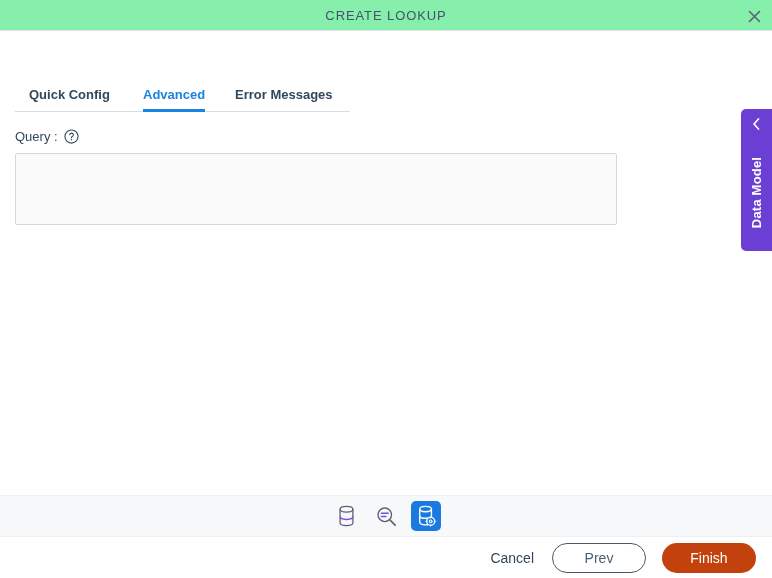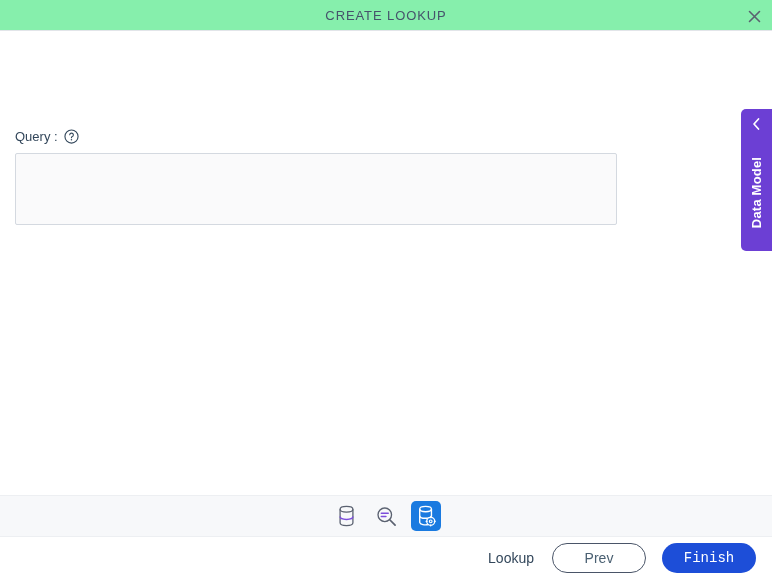--- a/index.html
+++ b/index.html
@@ -242,42 +242,47 @@
     color: #4a6072;
     font-size: 14px;
     cursor: pointer;
     font-family: "Liberation Sans", sans-serif;
   }
   .btn-primary {
     width: 94px;
     height: 30px;
     border: none;
     border-radius: 16px;
-    background: #1d4ed8;
+    background: #c2410c;
     color: #ffffff;
     font-size: 14px;
     cursor: pointer;
-    font-family: Liberation Mono, monospace;
+    font-family: Liberation Sans, sans-serif;
   }
 </style>
 </head>
 <body>
 
 <div class="titlebar">
   <div class="titlebar-text">CREATE LOOKUP</div>
   <div class="titlebar-close">
     <svg width="15" height="15" viewBox="0 0 15 15">
       <path d="M2.5 2.5 L12.5 12.5 M12.5 2.5 L2.5 12.5" stroke="#5a6170" stroke-width="1.6" fill="none" stroke-linecap="round"></path>
     </svg>
   </div>
 </div>
 
 <div class="page">
 
 
+  <div class="tabs">
+    <div class="tab tab-0">Quick Config</div>
+    <div class="tab tab-1 active">Advanced</div>
+    <div class="tab tab-2">Error Messages</div>
+  </div>
 
   <div class="field-label-row">
     <span class="field-label">Query :</span>
     <svg class="help-icon" viewBox="0 0 16 16">
       <circle cx="8" cy="8" r="7" fill="none" stroke="#33475b" stroke-width="1.2"></circle>
       <path d="M6.1 6.1 a1.95 1.95 0 1 1 2.4 2.1 c-0.45 0.2 -0.55 0.55 -0.55 1.05" fill="none" stroke="#33475b" stroke-width="1.2" stroke-linecap="round"></path>
       <circle cx="7.95" cy="11.5" r="0.8" fill="#33475b"></circle>
     </svg>
   </div>
 
@@ -326,18 +331,18 @@
           <path d="M14.6 21.6 V23.0"></path>
           <path d="M9.4 17.8 H10.8"></path>
           <path d="M18.4 17.8 H19.8"></path>
         </g>
       </svg>
     </button>
 
   </div>
 
   <div class="footer">
-    <button class="btn-link">Lookup</button>
+    <button class="btn-link">Cancel</button>
     <button class="btn-outline">Prev</button>
     <button class="btn-primary">Finish</button>
   </div>
 
 </div>
 
 </body></html>

